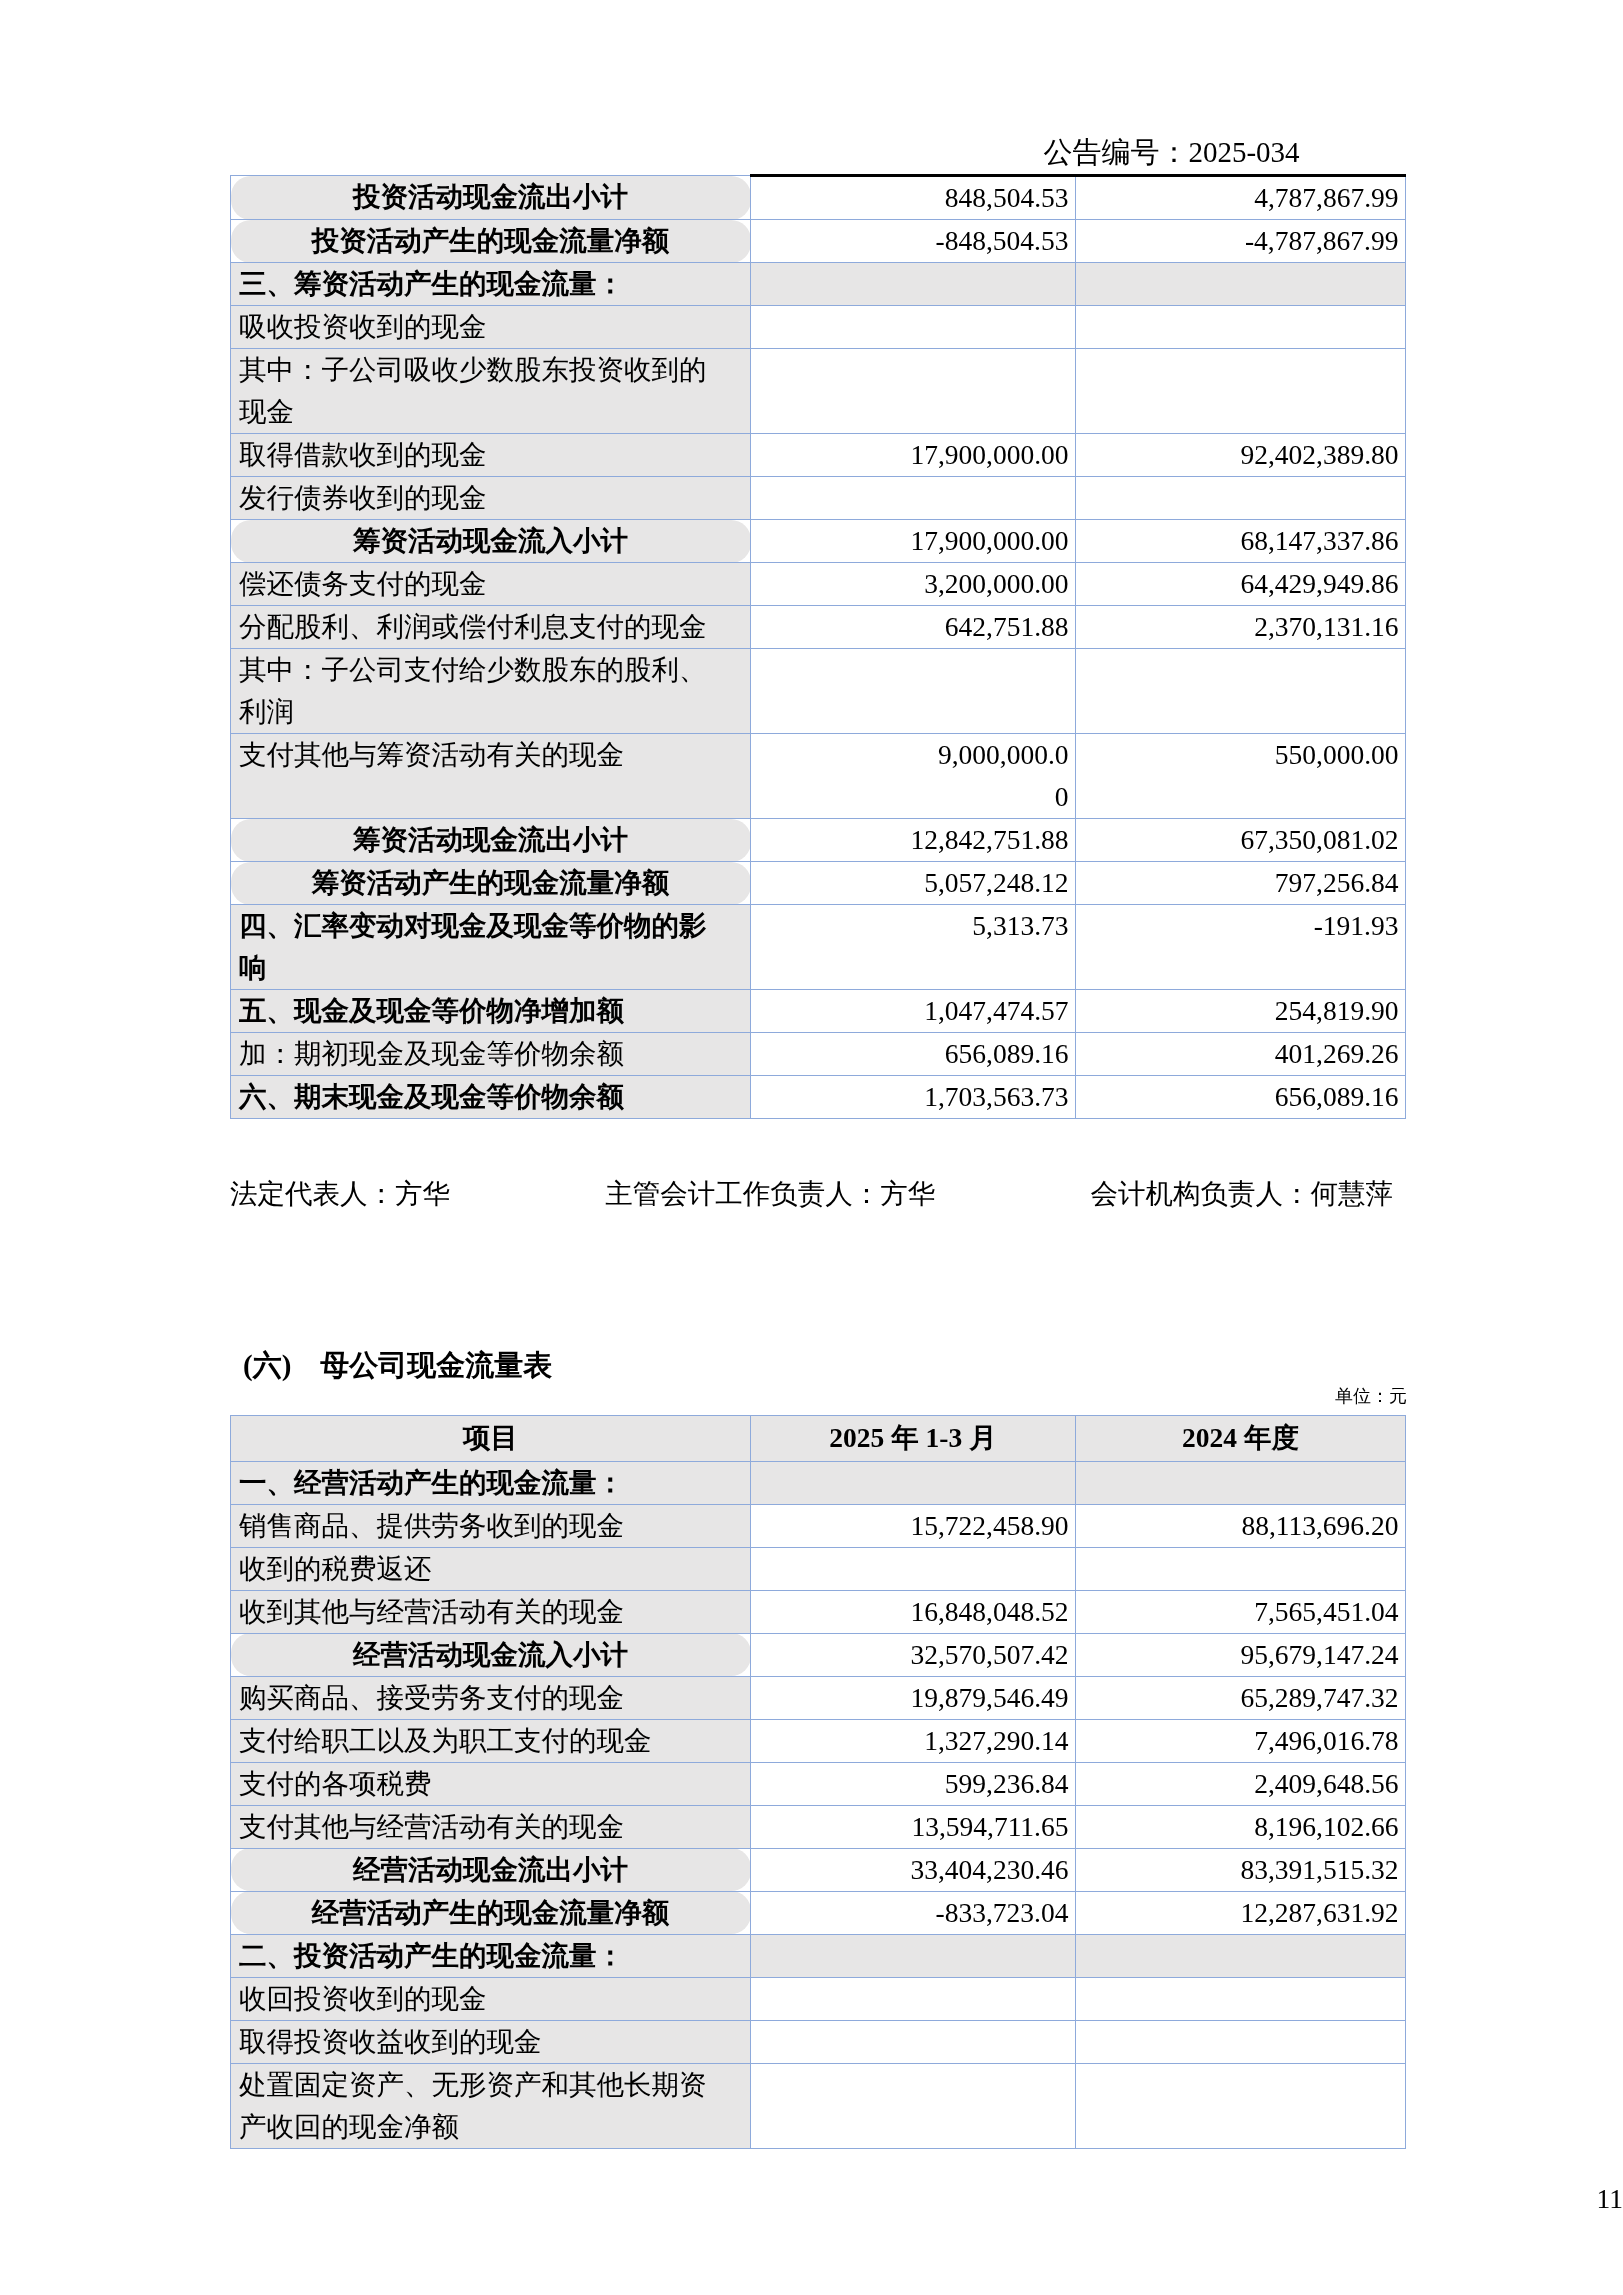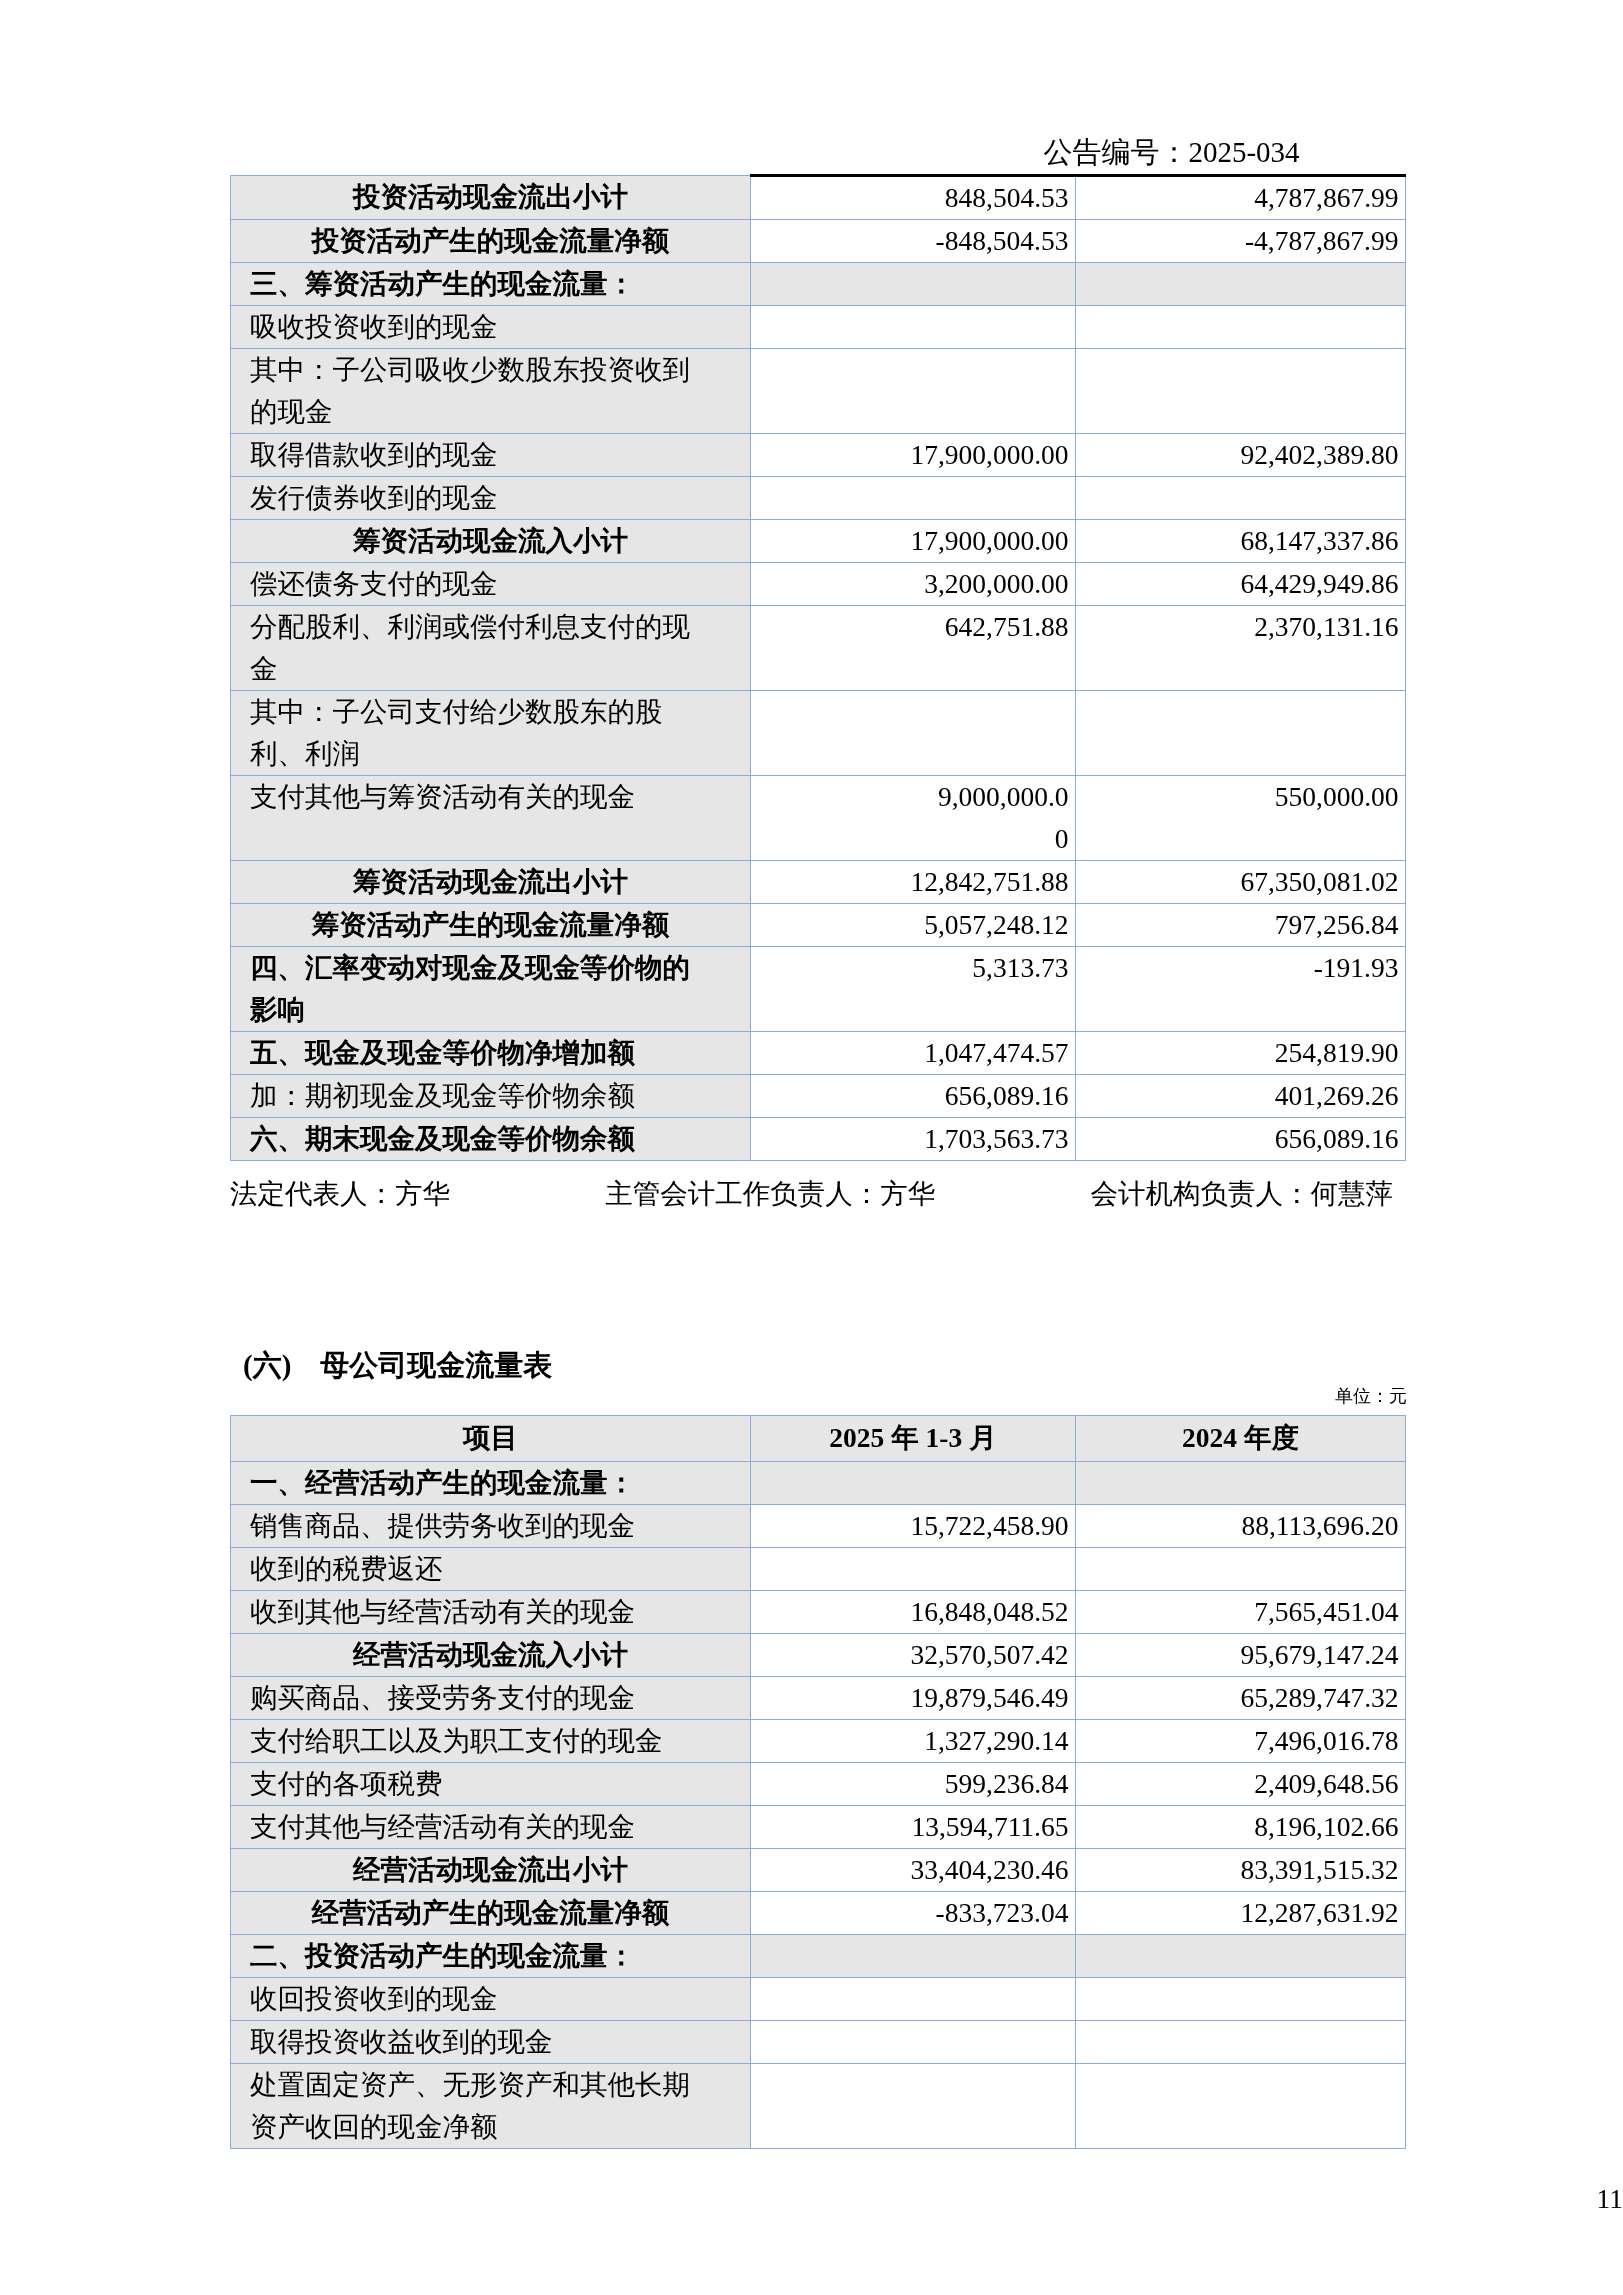--- a/index.html
+++ b/index.html
@@ -26,23 +26,23 @@
   col.c-v1{width:325px;}
   col.c-v2{width:330px;}
   .fin td,.fin th{
     border:1.3px solid var(--border-blue);
     font-size:27.5px;line-height:42px;vertical-align:top;overflow:hidden;
   }
   .fin th{
     background:var(--shade-gray);font-weight:bold;text-align:center;padding:1.3px 2.6px;
   }
   td.lbl{
-    background:var(--shade-gray);text-align:left;padding:0 42px 0 19px;
-  }
-  td.lbl.c{text-align:center;padding:0 6.5px;}
+    background:var(--shade-gray);text-align:left;padding:0 42px 0 8px;
+  }
+  td.lbl.c{text-align:center;padding:0 6.5px;border-radius:20px;}
   td.lbl.b{font-weight:bold;}
   td.val{
     background:#ffffff;text-align:right;padding:0 6.5px 0 3.9px;white-space:pre-line;
   }
   td.val.g{background:var(--shade-gray);}
   td.val.bt{border-top:3.3px solid var(--rule-black);}
   .sig{
     position:absolute;left:230px;top:1175px;width:1163px;padding-right:13px;
     display:flex;justify-content:space-between;
     font-size:27.5px;line-height:37px;

